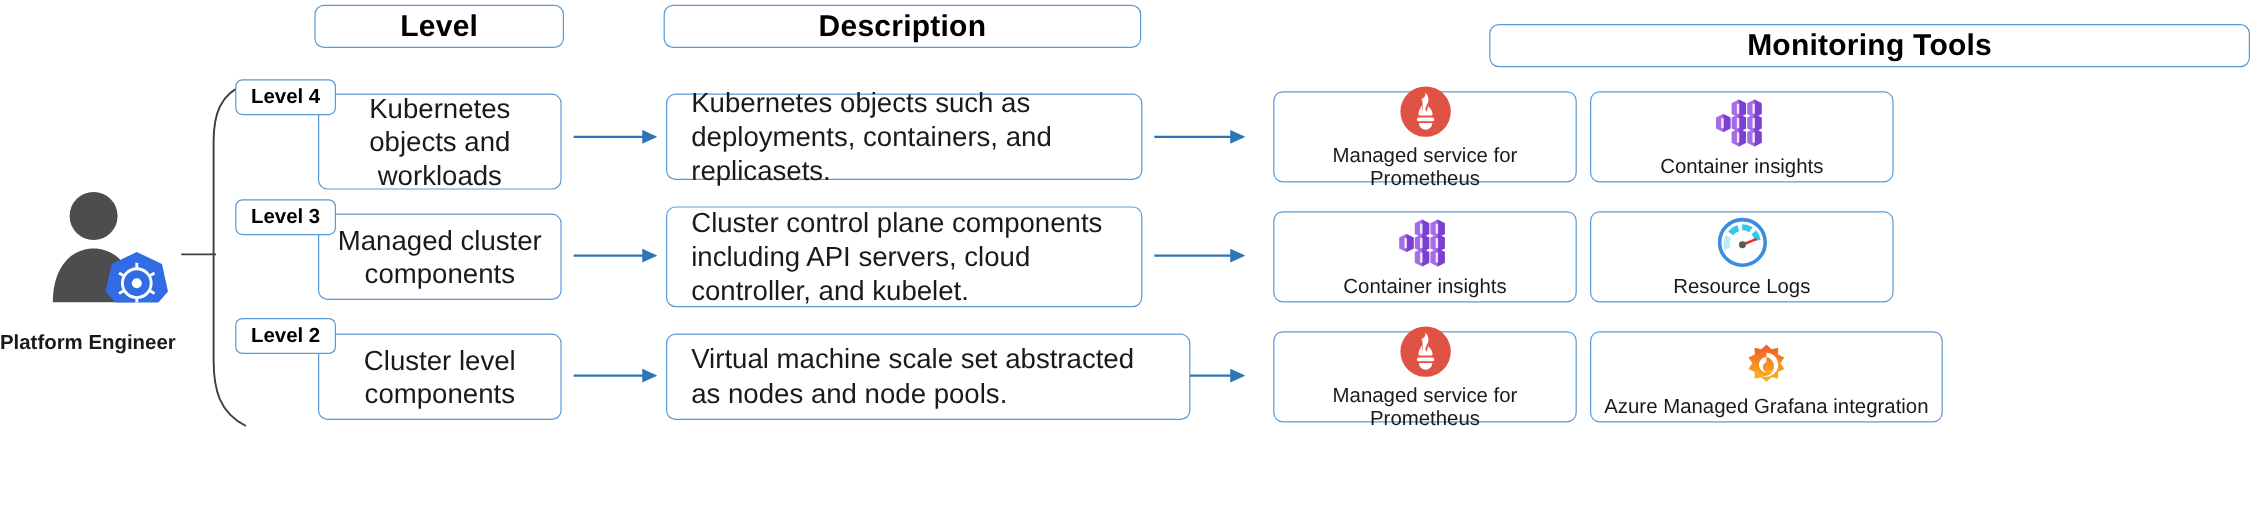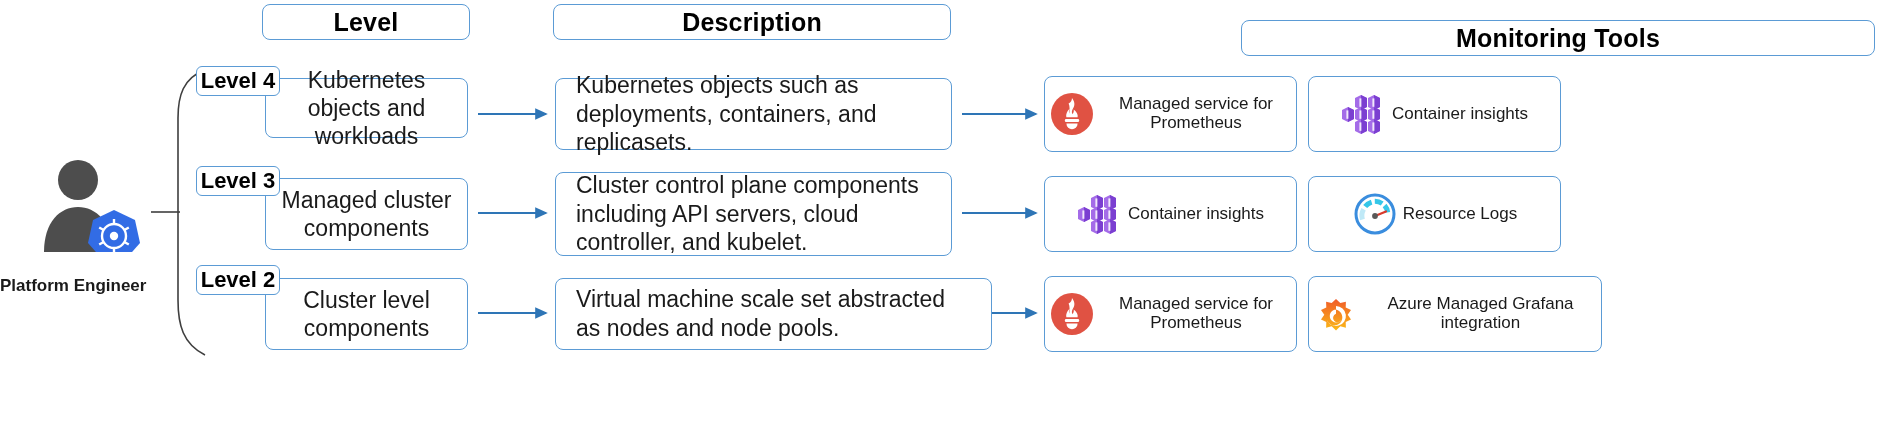--- a/index.html
+++ b/index.html
@@ -31,42 +31,43 @@
     color:#000;
     letter-spacing:.2px;
   }
   .levelbadge{
     position:absolute;
     box-sizing:border-box;
     border:1.5px solid #5B9BD5;
     border-radius:6px;
     background:#ffffff;
     display:flex;align-items:center;justify-content:center;
-    font-weight:bold;font-size:22px;color:#000;
+    font-weight:bold;font-size:17px;color:#000;
     z-index:6;
   }
   .levelbox{
     font-size:23px;
     line-height:1.22;
     color:#1a1a1a;
     padding:4px 10px;
   }
   .descbox{
     font-size:23px;
     line-height:1.25;
     color:#1a1a1a;
     justify-content:flex-start;
     text-align:left;
     padding:6px 16px 6px 20px;
   }
   .toolcard{
-    flex-direction:row;
+    flex-direction:column;
     justify-content:center;
     gap:5px;
     padding:6px 4px;
+    margin-left:17px;
   }
   .toolcard .tlabel{
     font-size:17px;
     color:#1a1a1a;
     line-height:1.1;
   }
 
   
   .person{position:absolute;left:28px;top:152px;width:120px;height:100px;}
   .plabel{
@@ -121,21 +122,21 @@
         </g>
       </g>
     </svg>
   </div>
   <div class="plabel">Platform Engineer</div>
 
   <div class="rbox hdr" style="left:262px;top:4px;width:208px;height:36px;">Level</div>
   <div class="rbox hdr" style="left:553px;top:4px;width:398px;height:36px;">Description</div>
   <div class="rbox hdr" style="left:1241px;top:20px;width:634px;height:36px;">Monitoring Tools</div>
 
-  <div class="rbox levelbox" style="left:265px;top:78px;width:203px;height:60px;">Kubernetes objects and workloads</div>
+  <div class="rbox levelbox" style="left:265px;top:78px;width:203px;height:80px;">Kubernetes objects and workloads</div>
   <div class="levelbadge" style="left:196px;top:66px;width:84px;height:30px;">Level 4</div>
 
   <div class="rbox descbox" style="left:555px;top:78px;width:397px;height:72px;">Kubernetes objects such as deployments, containers, and replicasets.</div>
 
   <div class="rbox toolcard" style="left:1044px;top:76px;width:253px;height:76px;">
     <span class="tool-ico">
       <svg viewBox="0 0 46 46" width="46" height="46">
         <circle cx="23" cy="23" r="21" fill="#E05243"></circle>
         <path d="M23 7 C26.5 11.5 25.5 15 24 17.5 C22.8 19.6 22.4 21.4 23.6 23.2 C24.6 21.6 25 20 24.7 18.4 C27.6 20.6 29.3 23.3 28.6 26.3 L17.4 26.3 C16.6 23 18.6 19.6 20.3 18 C19.5 20.9 20.3 22.5 20.3 22.5 C20.6 19.4 21 15 19.6 12.4 C22 11.6 22.9 9.5 23 7 Z" fill="#ffffff"></path>
         <rect x="15.8" y="28" width="14.4" height="3.1" rx="1.4" fill="#ffffff"></rect>

